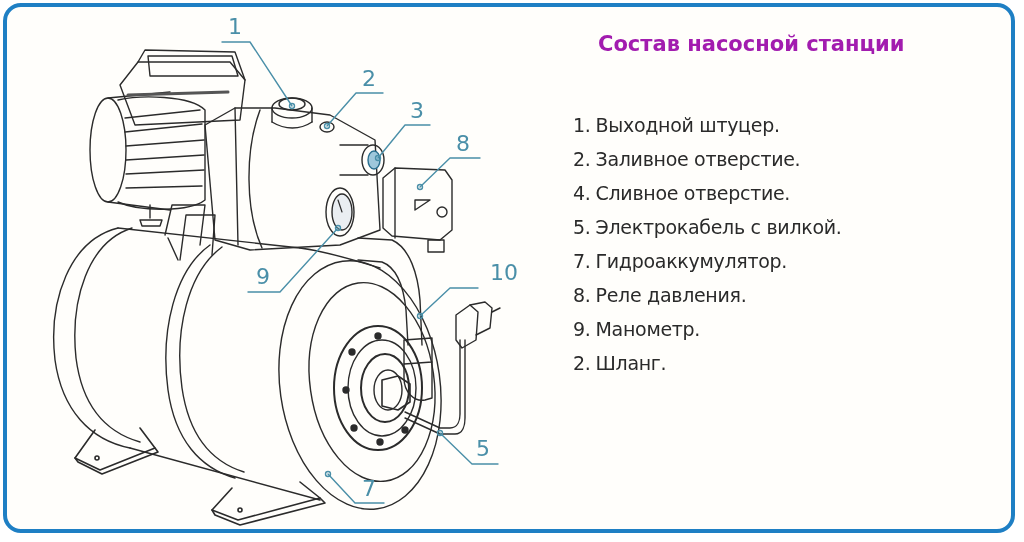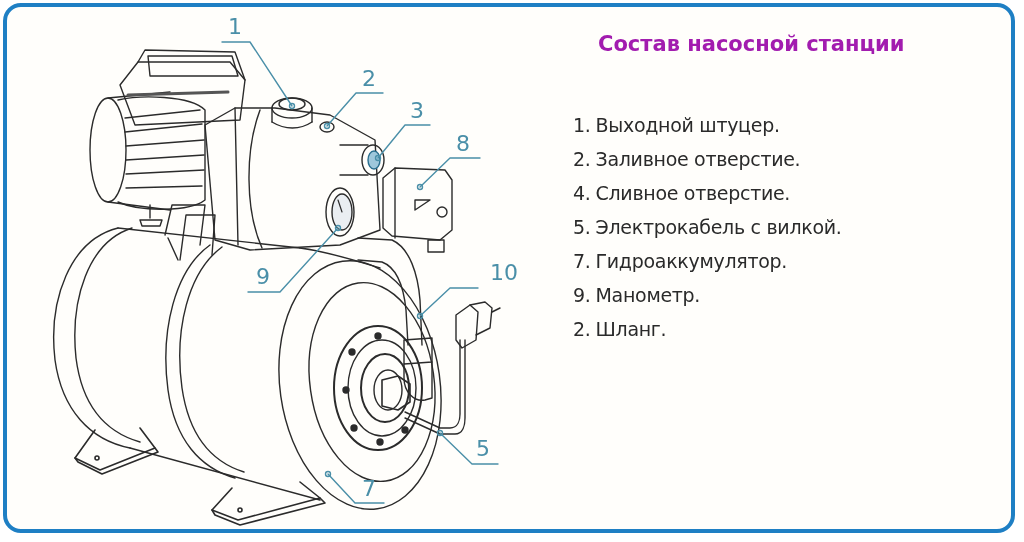--- a/index.html
+++ b/index.html
@@ -34,20 +34,21 @@
 <div class="frame"></div>
 
 <div class="title">Состав насосной станции</div>
 
 <ul class="legend">
   <li><span class="num">1.</span><span>Выходной штуцер.</span></li>
   <li><span class="num">2.</span><span>Заливное отверстие.</span></li>
   <li><span class="num">4.</span><span>Сливное отверстие.</span></li>
   <li><span class="num">5.</span><span>Электрокабель с вилкой.</span></li>
   <li><span class="num">7.</span><span>Гидроаккумулятор.</span></li>
+  <li><span class="num">8.</span><span>Реле давления.</span></li>
   <li><span class="num">9.</span><span>Манометр.</span></li>
   <li><span class="num">2.</span><span>Шланг.</span></li>
 </ul>
 
 <svg class="drawing" width="1024" height="542" viewBox="0 0 1024 542" fill="none" stroke="#2b2b2b" stroke-width="1.4" stroke-linejoin="round" stroke-linecap="round">
 
   <g>
 
     <path d="M 118 228 C 70 240, 48 300, 55 360 C 62 410, 90 440, 130 448"></path>
     <path d="M 132 228 C 88 242, 70 300, 76 358 C 82 405, 105 432, 140 442"></path>

